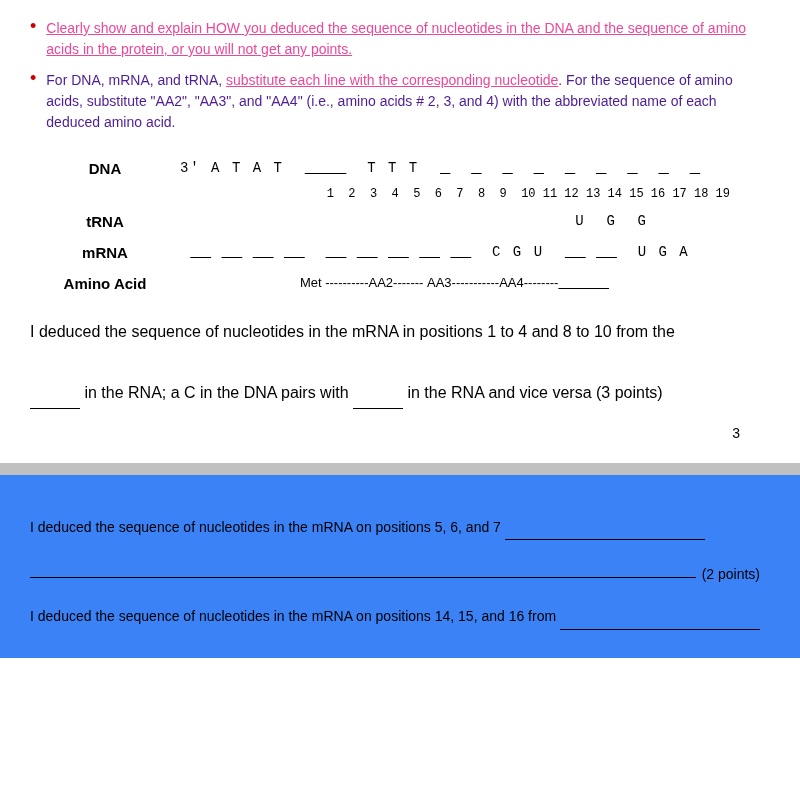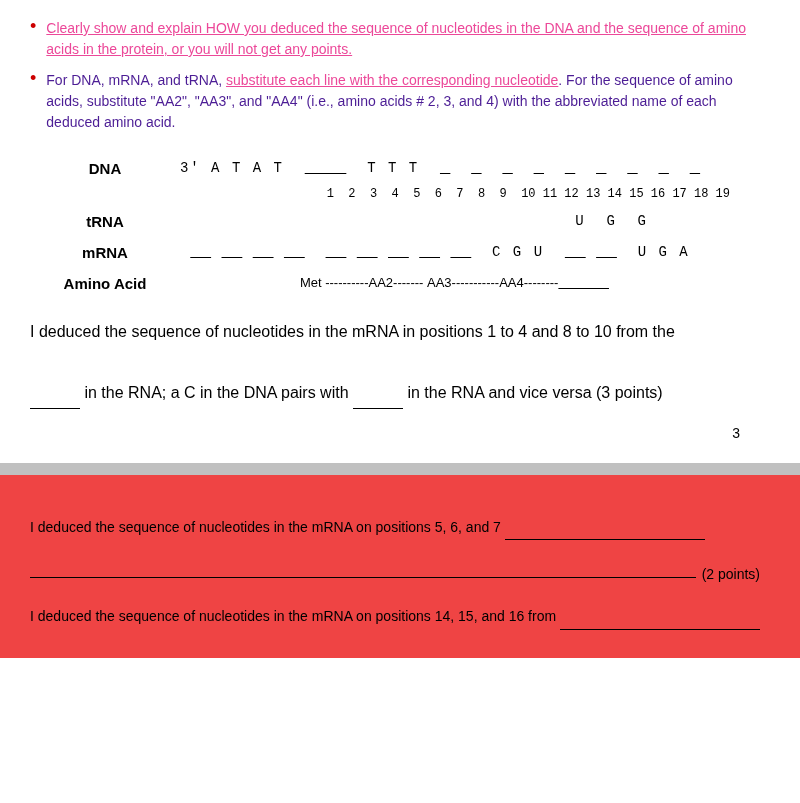--- a/index.html
+++ b/index.html
@@ -99,21 +99,21 @@
       text-align: right;
     }
 
     .divider-gray {
       height: 12px;
       background: #c0c0c0;
       margin: 0;
     }
 
     .page-bottom {
-      background: #ef4444;
+      background: #3b82f6;
       padding: 18px 40px 18px 30px;
     }
 
     .explanation-text {
       font-size: 16px;
       line-height: 1.9;
       color: #000;
       margin-bottom: 16px;
     }
 

